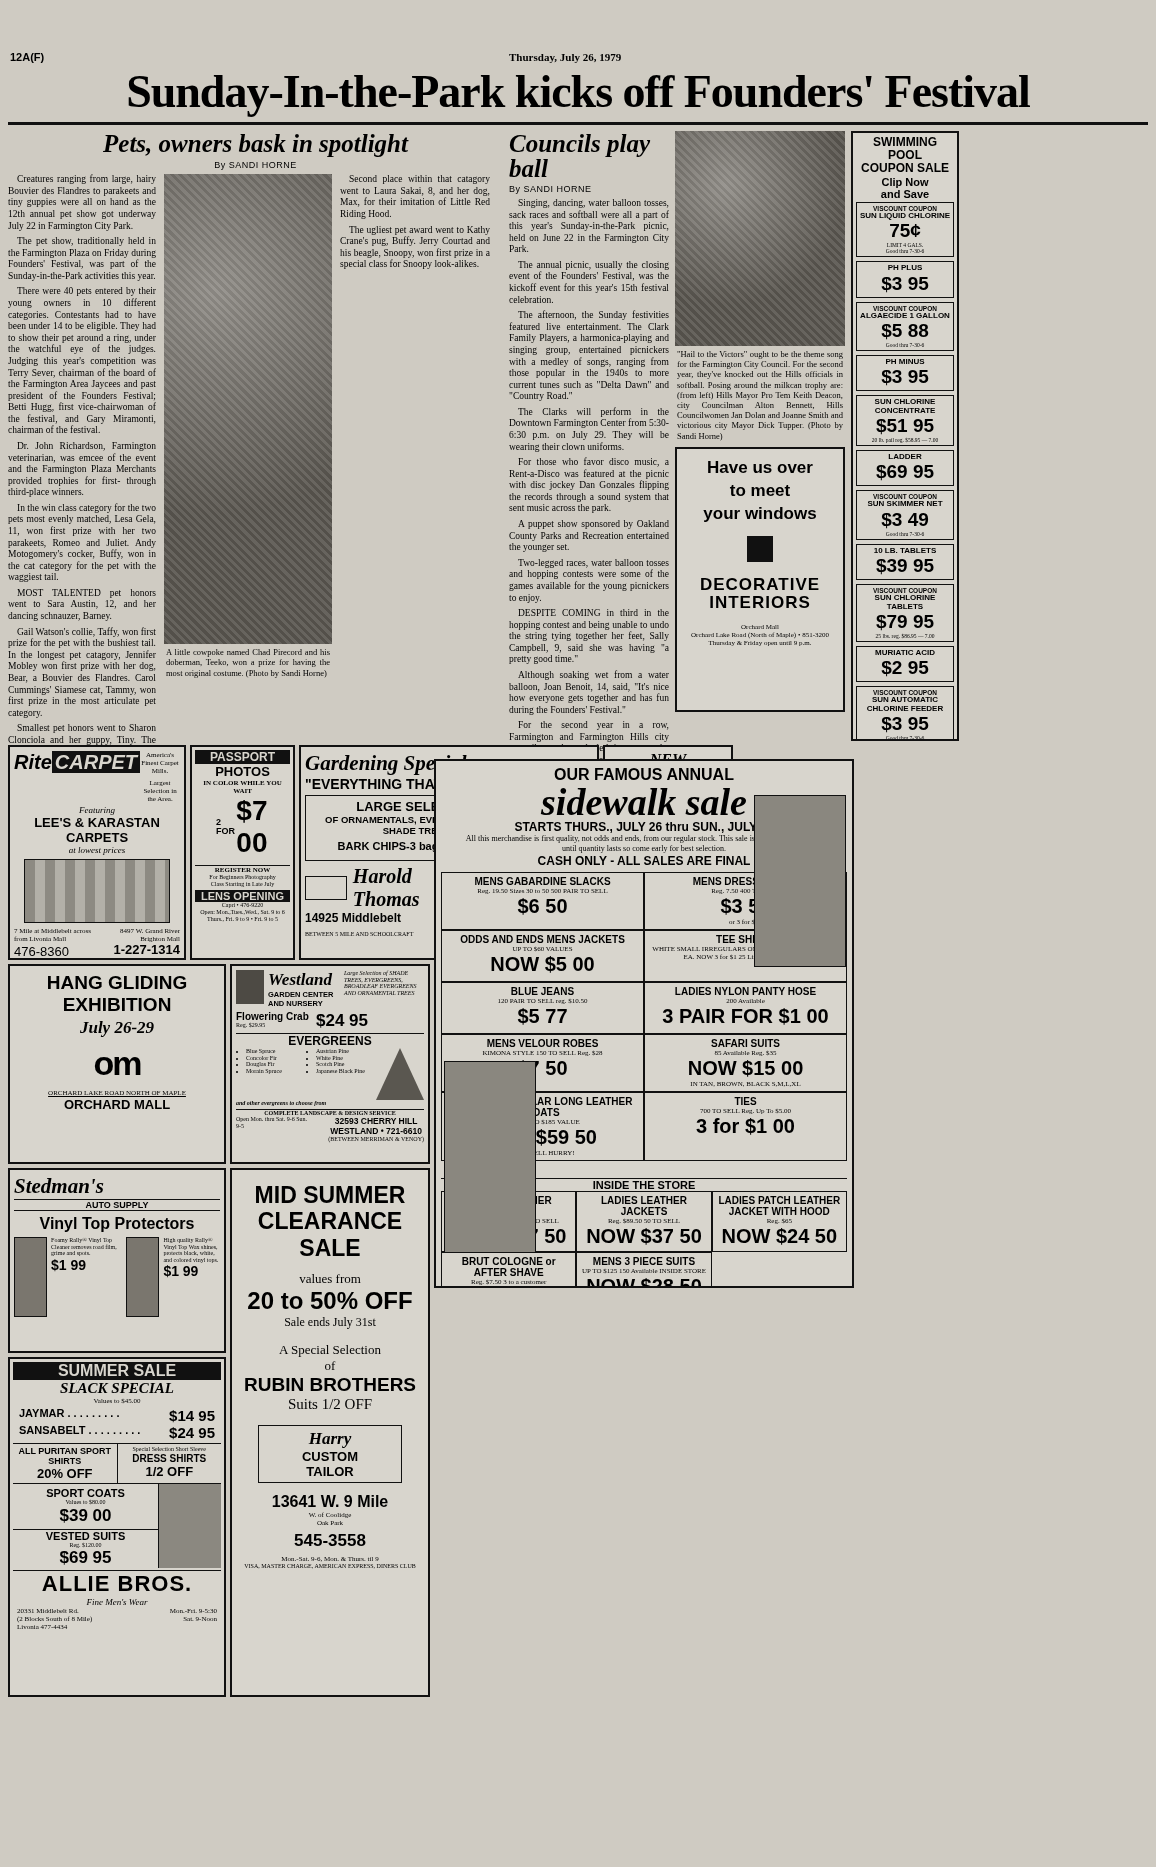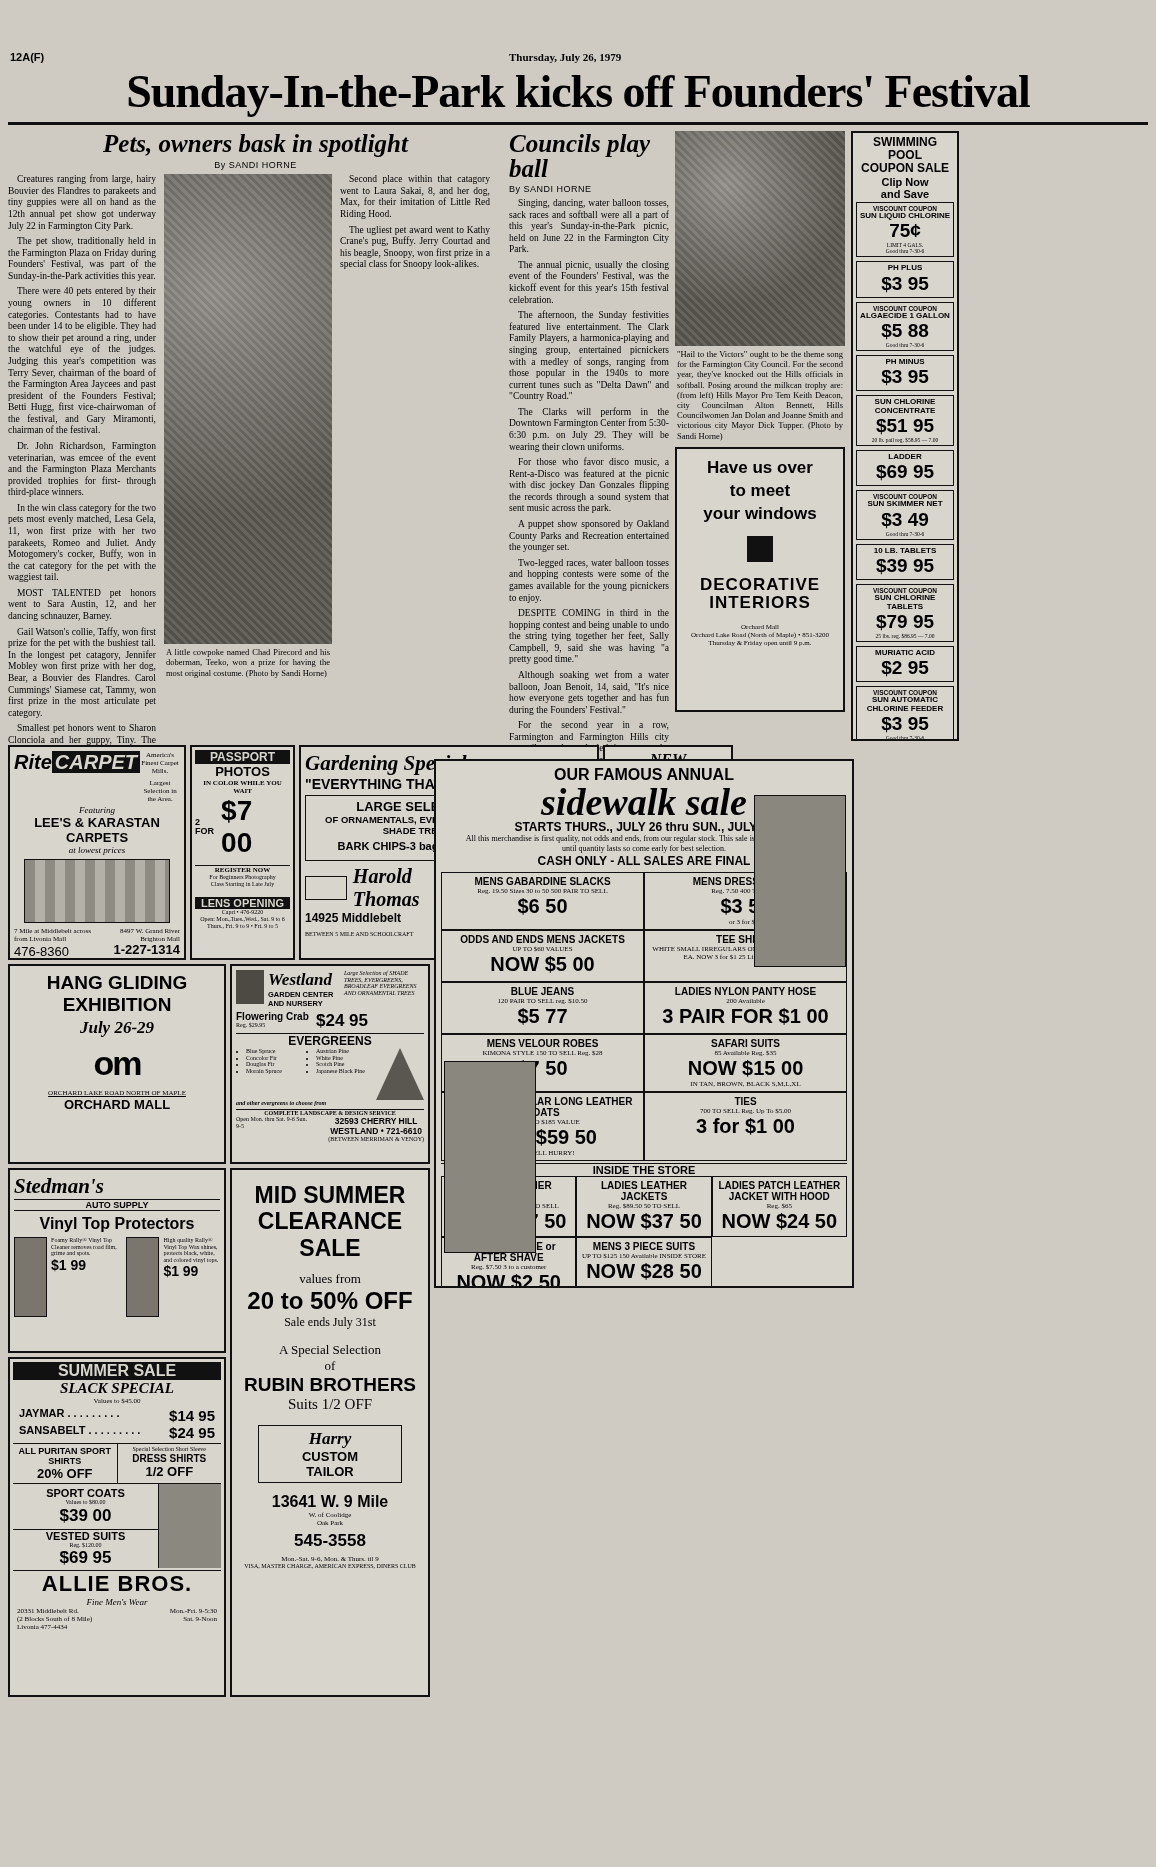--- a/index.html
+++ b/index.html
@@ -245,28 +245,28 @@
           <div>Brighton Mall</div>
           <div class="sans" style="font-size:13px;font-weight:bold;">1-227-1314</div>
         </div>
       </div>
     </div>
 
     <div class="ad" style="width:105px;padding:3px;">
       <div class="ctr sans" style="background:#111;color:#d8d5cd;font-weight:bold;font-size:12px;">PASSPORT</div>
       <div class="ctr sans" style="font-weight:bold;font-size:13px;">PHOTOS</div>
       <div class="ctr tiny bold">IN COLOR WHILE YOU WAIT</div>
-      <div class="flexrow" style="align-items:center;justify-content:flex-end;">
+      <div class="flexrow" style="align-items:center;justify-content:flex-end;margin-left:21px;">
         <div class="sans bold" style="font-size:9px;line-height:1;">2 FOR</div>
         <div class="sans bold" style="font-size:28px;">$7 00</div>
       </div>
       <div class="ctr tiny bold" style="border-top:1px solid #111;margin-top:6px;">REGISTER NOW</div>
       <div class="ctr xtiny">For Beginners Photography</div>
       <div class="ctr xtiny">Class Starting in Late July</div>
-      <div class="ctr sans bold" style="background:#111;color:#d8d5cd;font-size:11px;margin-top:10px;">LENS OPENING</div>
+      <div class="ctr sans bold" style="background:#111;color:#d8d5cd;font-size:11px;margin-top:3px;">LENS OPENING</div>
       <div class="ctr xtiny">Capri • 476-9220</div>
       <div class="ctr xtiny">Open: Mon.,Tues.,Wed., Sat. 9 to 6  Thurs., Fri. 9 to 9 • Fri. 9 to 5</div>
     </div>
 
     <div class="ad" style="width:300px;padding:4px;">
       <div class="bigscript" style="font-size:21px;">Gardening Specials</div>
       <div class="sans bold" style="font-size:14px;">"EVERYTHING THAT GROWS"</div>
       <div style="display:flex;gap:6px;margin-top:3px;">
         <div class="box ctr" style="flex:1;padding:3px;">
           <div class="sans bold" style="font-size:13px;">LARGE SELECTION</div>
@@ -531,21 +531,21 @@
             <div class="s">Reg. UP TO $185 VALUE</div>
             <div class="p">Now $59 50</div>
             <div class="s">40 TO SELL  HURRY!</div>
           </div>
           <div class="sale-cell" style="width: 50%; min-height: 52px;">
             <div class="t">TIES</div>
             <div class="s">700 TO SELL  Reg. Up To $5.00</div>
             <div class="p">3 for $1 00</div>
           </div>
         </div>
-      <div class="ctr sans bold" style="font-size:11px;border-top:1px solid #111;margin-top:2px;">INSIDE THE STORE</div>
+      <div class="ctr sans bold" style="font-size:11px;border-top:1px solid #111;margin-top:17px;">INSIDE THE STORE</div>
       <div id="sidewalk-grid2" style="display:flex;flex-wrap:wrap;">
           <div class="sale-cell" style="width: 33.33%; min-height: 48px;">
             <div class="t">LADIES LEATHER JACKETS</div>
             <div class="s">Reg. $115  S,M,L,XL  110 TO SELL</div>
             <div class="p">NOW $47 50</div>
           </div>
           <div class="sale-cell" style="width: 33.33%; min-height: 48px;">
             <div class="t">LADIES LEATHER JACKETS</div>
             <div class="s">Reg. $89.50  50 TO SELL</div>
             <div class="p">NOW $37 50</div>

